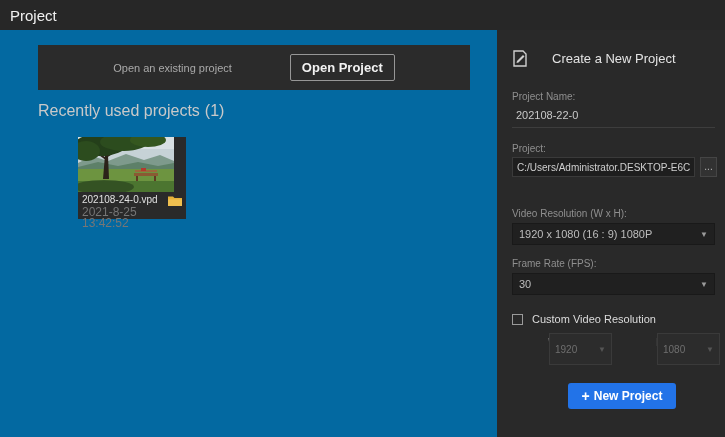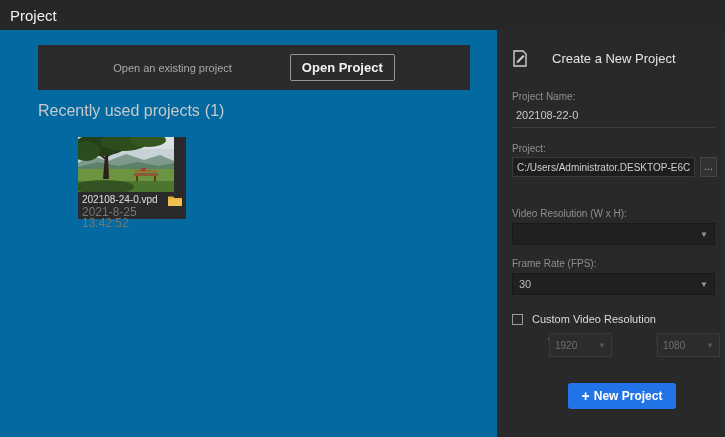--- a/index.html
+++ b/index.html
@@ -40,21 +40,21 @@
   .disk-hint { position:absolute; left:15px; top:152px; width:205px; font-size:8.5px; color:#7a7265; }
 
   .select-box { position:absolute; left:15px; width:203px; height:22px; background:#202020; border:1px solid #191919; color:#bdbdbd; font-size:11px; display:flex; align-items:center; padding:0 6px; cursor:pointer; }
   .select-box .arrow { margin-left:auto; font-size:8px; color:#9a9a9a; }
 
   .checkbox-row { position:absolute; left:15px; top:283px; display:flex; align-items:center; gap:9px; cursor:pointer; }
   .checkbox { width:11px; height:11px; border:1px solid #9a9a9a; background:transparent; display:inline-block; }
   .checkbox-label { font-size:11px; color:#dcdcdc; }
 
   .dim-label { position:absolute; font-size:10px; color:#6f6f6f;margin-left:36px; }
-  .mini-select { position:absolute; width:63px; height:24px; background:#2c2c2c; border:1px solid #3a3a3a; color:#6f6f6f; font-size:10px; display:flex; align-items:center; padding:0 5px; }
+  .mini-select { position:absolute; width:63px; height:32px; background:#2c2c2c; border:1px solid #3a3a3a; color:#6f6f6f; font-size:10px; display:flex; align-items:center; padding:0 5px; }
   .mini-select .arrow { margin-left:auto; font-size:8px; color:#555; }
 
   .res-summary { position:absolute; left:30px; top:322px; width:190px; font-size:10px; color:#565656; }
 
   .new-project-btn { position:absolute; left:71px; top:353px; width:108px; height:26px; background:#2273e8; border:none; border-radius:3px; color:#ffffff; font-size:12px; font-weight:bold; cursor:pointer; display:flex; align-items:center; justify-content:center; gap:4px; font-family:"Liberation Sans", sans-serif; }
   .new-project-btn .plus { font-size:14px; font-weight:bold; line-height:14px; }
 </style>
 </head>
 <body>
 
@@ -127,20 +127,21 @@
 
     <div class="fld-label" style="top:61px">Project Name:</div>
     <div class="name-value">202108-22-0</div>
 
     <div class="fld-label" style="top:113px">Project:</div>
     <input class="loc-input" type="text" value="C:/Users/Administrator.DESKTOP-E6CQ60Q/Video" style="">
     <button class="browse-btn">...</button>
 
     <div class="fld-label" style="top:178px">Video Resolution (W x H):</div>
     <div class="select-box" style="top:193px">
+      <span>1920 x 1080   (16 : 9)   1080P</span>
       <span class="arrow">▼</span>
     </div>
 
     <div class="fld-label" style="top:228px">Frame Rate (FPS):</div>
     <div class="select-box" style="top:243px">
       <span>30</span>
       <span class="arrow">▼</span>
     </div>
 
     <div class="checkbox-row">

